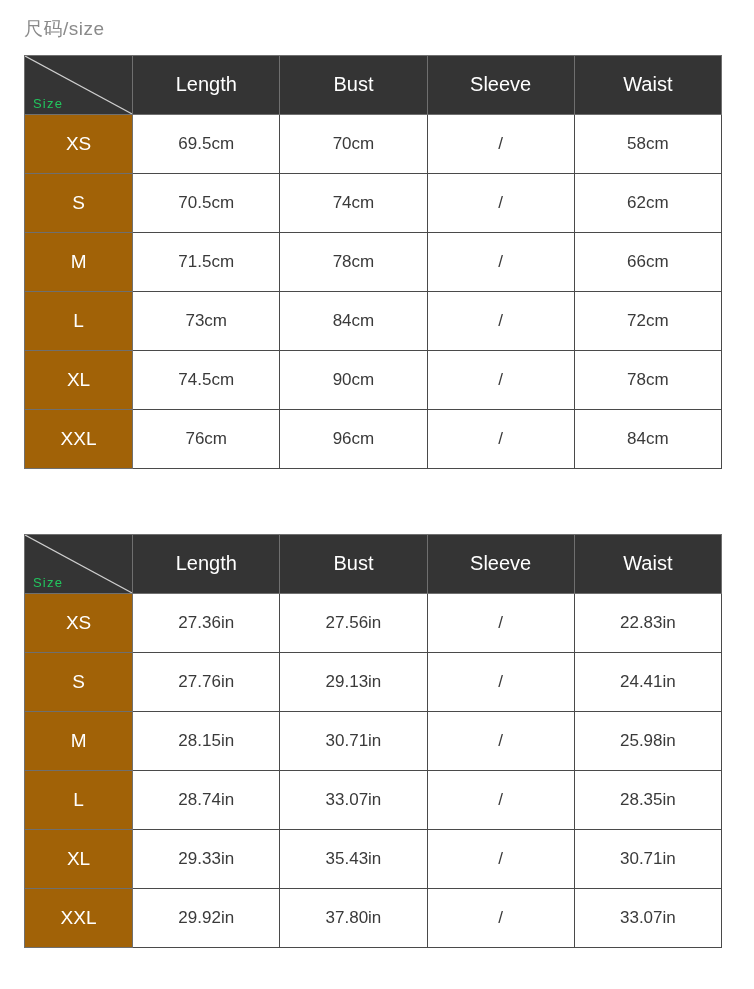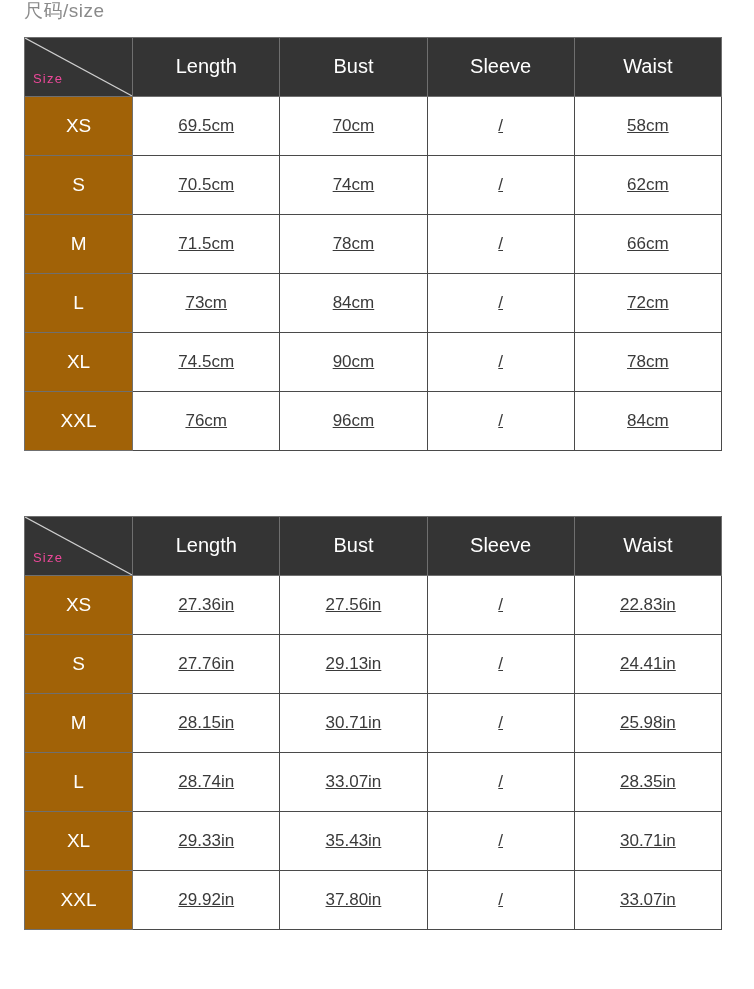--- a/index.html
+++ b/index.html
@@ -20,20 +20,21 @@
     width: 754px;
     height: 989px;
     box-sizing: border-box;
     padding: 0 24px;
   }
 
   .page-title {
     font-size: 19px;
     color: #8a8a8a;
     letter-spacing: 0.5px;
+    padding-top: 18px;
     padding-bottom: 14px;
     line-height: 1.2;
     user-select: none;
   }
 
   .size-table {
     border-collapse: collapse;
     table-layout: fixed;
     width: 698px;
     border: 1px solid #b9b9b9;
@@ -75,44 +76,43 @@
   .corner-cell .diag {
     position: absolute;
     inset: 0;
     width: 100%;
     height: 100%;
     display: block;
   }
   .corner-label {
     position: absolute;
     left: 8px;
-    bottom: 11px;
+    bottom: 4px;
     font-size: 13px;
-    color: #ec4899;
+    color: #22c55e;
     letter-spacing: 1.2px;
     font-weight: normal;
     line-height: 1;
   }
 
   
   .size-table tbody th.size-cell {
     background: #a16207;
     color: #ffffff;
     font-size: 19px;
     font-weight: normal;
     border: 1px solid #6f6f6f;
   }
 
   
   .size-table tbody td.value-cell {
     background: #ffffff;
     color: #3a3a3a;
     font-size: 17px;
     border: 1px solid #4a4a4a;
-    text-decoration: underline;
   }
 </style>
 </head>
 <body>
 
 <div class="page">
 
   <div class="page-title">尺码/size</div>
 
   <table class="size-table">

